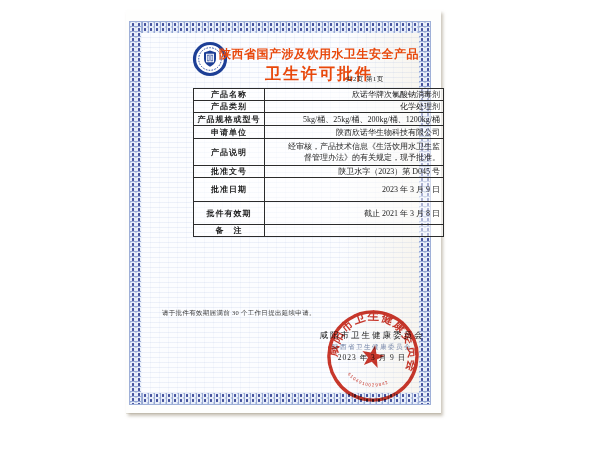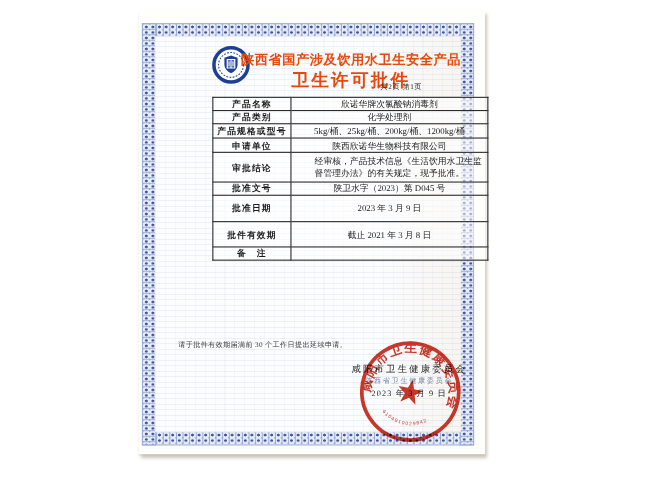--- a/index.html
+++ b/index.html
@@ -40,21 +40,21 @@
   .title2{font-size:16px;letter-spacing:2px;line-height:14px;margin-top:6px;}
   .page-indicator{position:absolute;left:220px;top:65px;z-index:3;font-size:6.5px;color:#222;
           letter-spacing:.5px;}
   .emblem{position:absolute;left:66px;top:31px;z-index:3;}
   
   table.lic{position:absolute;left:67px;top:78px;width:251px;z-index:3;border-collapse:collapse;
           table-layout:fixed;background:rgba(255,255,255,.55);}
   table.lic td{border:1px solid #2b2b2b;font-size:8px;color:#1c1c1c;vertical-align:middle;
           padding:0 3px;line-height:11px;overflow:hidden;}
   td.lbl{width:64px;text-align:center;font-weight:bold;letter-spacing:1px;}
-  td.val{text-align:center;}
+  td.val{text-align:right;}
   tr:nth-child(1){height:12px}tr:nth-child(2){height:12px}tr:nth-child(3){height:13px}
   tr:nth-child(4){height:13px}tr:nth-child(5){height:27px}tr:nth-child(6){height:11px}
   tr:nth-child(7){height:24px}tr:nth-child(8){height:23px}tr:nth-child(9){height:11px}
   tr:nth-child(10){height:13px}tr:nth-child(11){height:11px}tr:nth-child(12){height:24px}
   tr:nth-child(13){height:13px}
   
   .renewal-note{position:absolute;left:36px;top:299px;z-index:3;font-size:6.5px;color:#3a3a3a;
           letter-spacing:.3px;}
   .stamp-block{position:absolute;left:161px;top:319px;width:170px;z-index:3;text-align:center;}
   .auth1{font-size:8.5px;color:#222;letter-spacing:2px;line-height:12px;}
@@ -102,21 +102,21 @@
           </tr>
         <tr>
             <td class="lbl">产品规格或型号</td>
             <td class="val">5kg/桶、25kg/桶、200kg/桶、1200kg/桶</td>
           </tr>
         <tr>
             <td class="lbl">申请单位</td>
             <td class="val">陕西欣诺华生物科技有限公司</td>
           </tr>
         <tr>
-            <td class="lbl">审批结论</td>
+            <td class="lbl">产品说明</td>
             <td class="val">　　经审核，产品技术信息《生活饮用水卫生监督管理办法》的有关规定，现予批准。</td>
           </tr>
         <tr>
             <td class="lbl">批准文号</td>
             <td class="val">陕卫水字（2023）第 D045 号</td>
           </tr>
         <tr>
             <td class="lbl">批准日期</td>
             <td class="val">2023 年 3 月 9 日</td>
           </tr>

